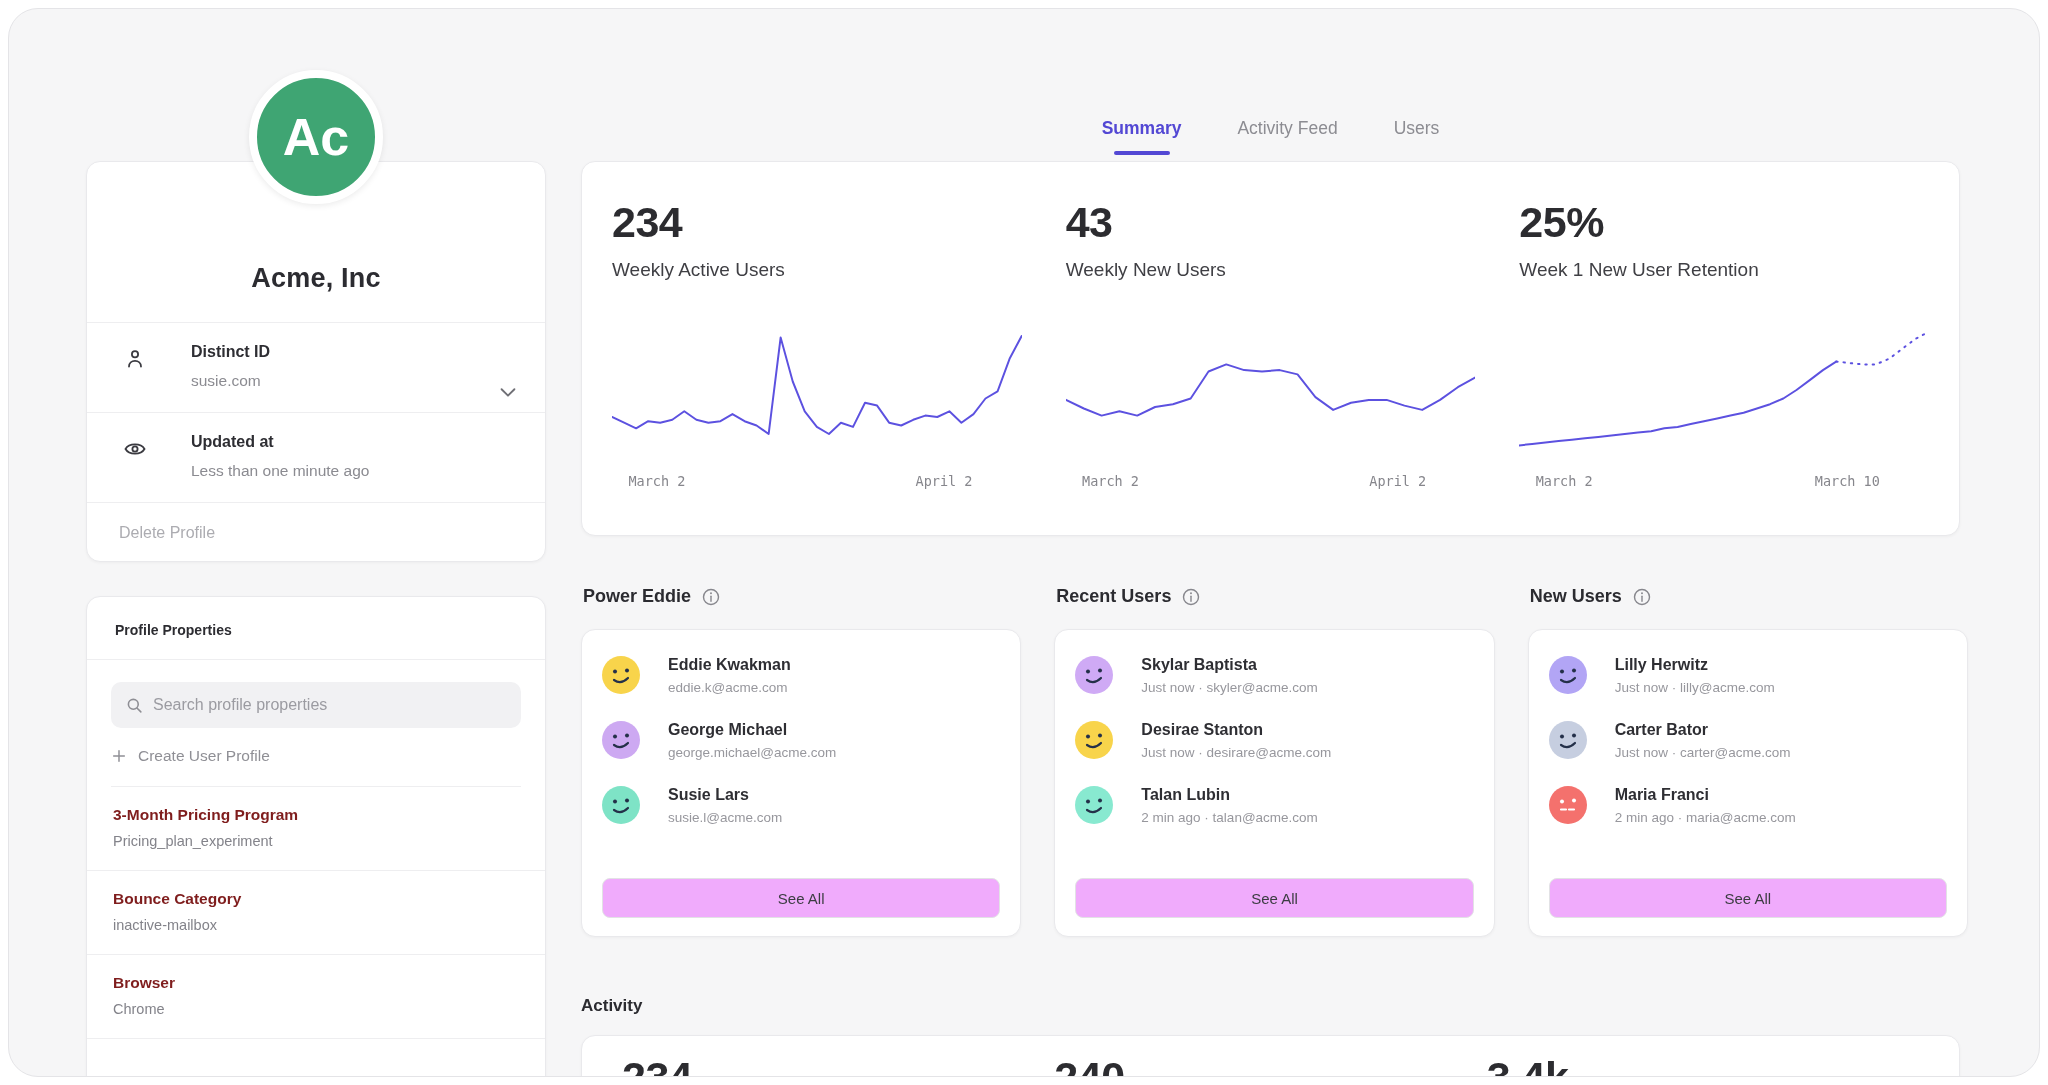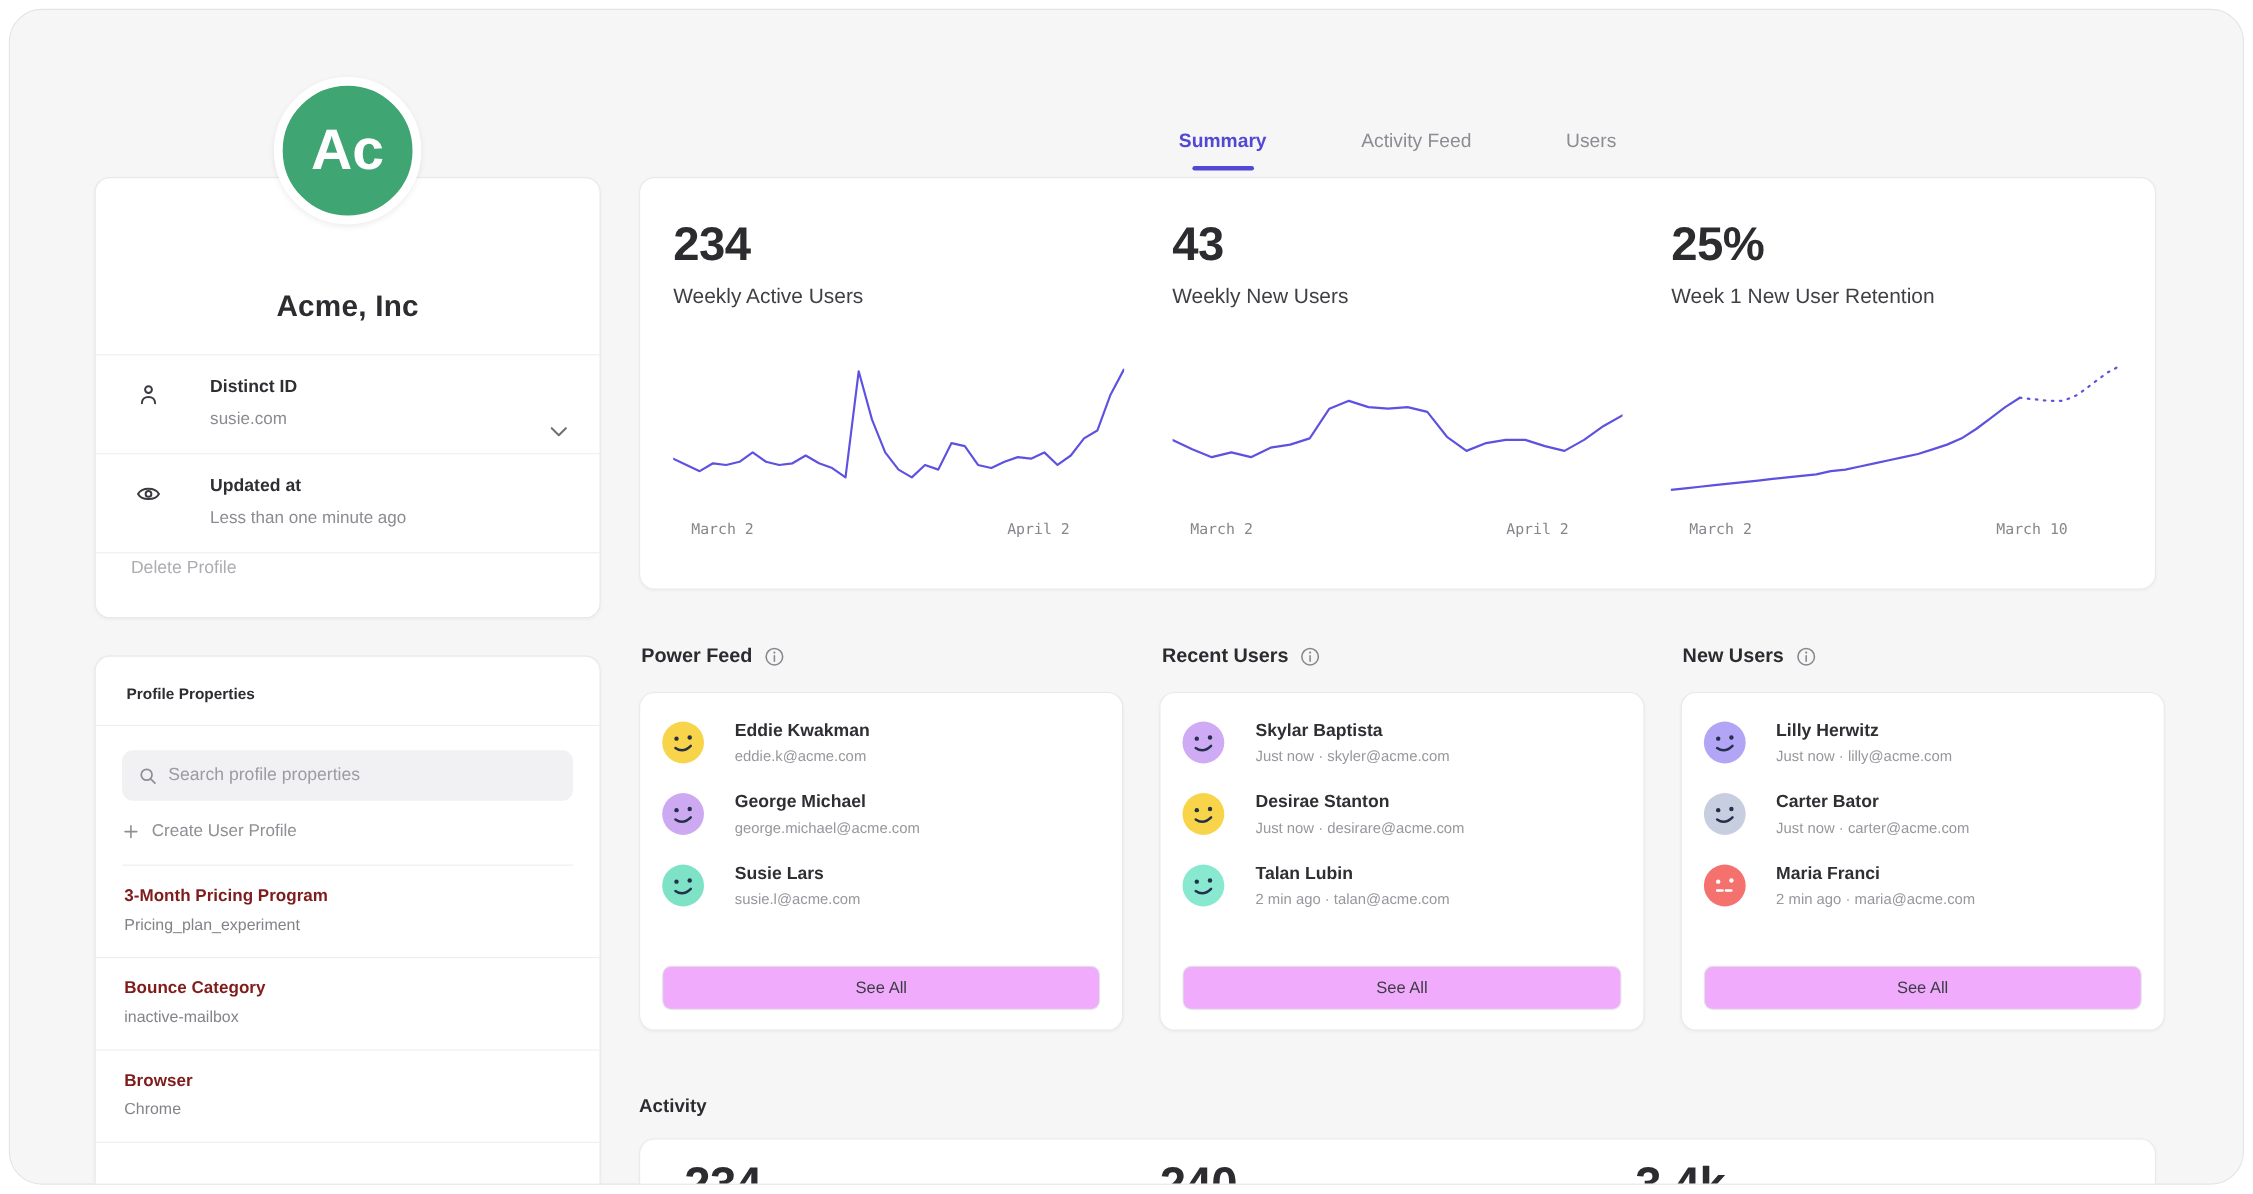--- a/index.html
+++ b/index.html
@@ -20,41 +20,41 @@
     display:flex; align-items:center; justify-content:center;
     color:#ffffff; font-size:52px; font-weight:700; }
   .profile-head { height:160px; display:flex; align-items:flex-end; justify-content:center;
     padding-bottom:28px; }
   .profile-name { font-size:27px; font-weight:700; color:#2c2c31; letter-spacing:.2px; }
   .prow { border-top:1px solid #eeeef0; position:relative; padding:20px 60px 22px 104px; }
   .prow .row-icon { position:absolute; left:36px; top:24px; width:24px; height:24px; color:#3a3a40; }
   .plabel { font-size:16px; font-weight:700; color:#2e2e33; }
   .pvalue { font-size:15.5px; color:#8b8b91; margin-top:11px; }
   .chev { position:absolute; right:26px; top:58px; width:22px; height:22px; color:#6f6f75; cursor:pointer; }
-  .delete-row { border-top:1px solid #eeeef0; padding:5px 32px; font-size:16px; color:#acacb1; cursor:default; }
+  .delete-row { border-top:1px solid #eeeef0; padding:21px 32px; font-size:16px; color:#acacb1; cursor:default; }
 
   .props-card { position:absolute; left:85px; top:595px; width:460px; height:520px; }
   .props-title { font-size:14px; font-weight:700; color:#2c2c31; padding:25px 28px 21px;
     border-bottom:1px solid #eeeef0; }
   .search-box { margin:22px 24px 0; height:46px; background:#f1f1f3; border-radius:10px;
     display:flex; align-items:center; padding:0 14px; gap:9px; }
   .search-box svg { width:19px; height:19px; color:#8e8e94; flex:none; }
   .search-box input { border:none; outline:none; background:transparent; flex:1;
     font-size:16px; color:#3a3a40; font-family:"Liberation Sans",sans-serif; }
   .search-box input::placeholder { color:#9b9ba1; }
   .create-row { margin:19px 24px 0; padding-bottom:21px; display:flex; align-items:center; gap:11px;
     font-size:15.5px; color:#8f8f95; border-bottom:1px solid #eeeef0; cursor:pointer; }
   .create-row svg { width:16px; height:16px; color:#8f8f95; }
   .prop-item { padding:19px 26px 21px; border-bottom:1px solid #eeeef0; }
   .prop-name { font-size:15.5px; font-weight:700; color:#7f1d1d; }
   .prop-val  { font-size:14.5px; color:#83838a; margin-top:9px; }
 
   
   .tabs { position:absolute; left:580px; top:0; width:1379px; height:160px;
-    display:flex; align-items:flex-end; justify-content:center; gap:86px; padding-bottom:6px; }
+    display:flex; align-items:flex-end; justify-content:center; gap:56px; padding-bottom:6px; }
   .tab { font-size:17.5px; font-weight:500; color:#8c8c92; padding-bottom:16px;
     position:relative; cursor:pointer; }
   .tab.active { color:var(--accent,#5348d4); font-weight:700; }
   .tab.active::after { content:""; position:absolute; left:50%; transform:translateX(-50%);
     bottom:0; width:56px; height:4px; border-radius:2px; background:var(--accent,#5348d4); }
 
   
   .stats-card { position:absolute; left:580px; top:160px; width:1379px; height:375px;
     display:grid; grid-template-columns:1fr 1fr 1fr; column-gap:44px; padding:36px 30px 24px; }
   .stat-value { font-size:43px; font-weight:700; color:#2c2c30; letter-spacing:-.5px; }
@@ -194,21 +194,21 @@
         <span>March 2</span>
         <span>March 10</span>
       </div>
     </div>
   </section>
 
   <div class="sections">
 
     <div class="section-col">
       <div class="sec-head">
-        <span class="sec-title">Power Feed</span>
+        <span class="sec-title">Power Eddie</span>
         <svg class="info-icon" viewBox="0 0 24 24" fill="none" stroke="currentColor" stroke-width="1.7">
           <circle cx="12" cy="12" r="9"></circle>
               <path d="M12 11v6" stroke-linecap="round"></path>
               <circle cx="12" cy="7.5" r="1.15" fill="currentColor" stroke="none"></circle>
         </svg>
       </div>
       <div class="card sec-card">
         <div class="user-row">
           <span class="u-avatar" style="background: rgb(248, 212, 75);">
             <svg viewBox="0 0 38 38">

